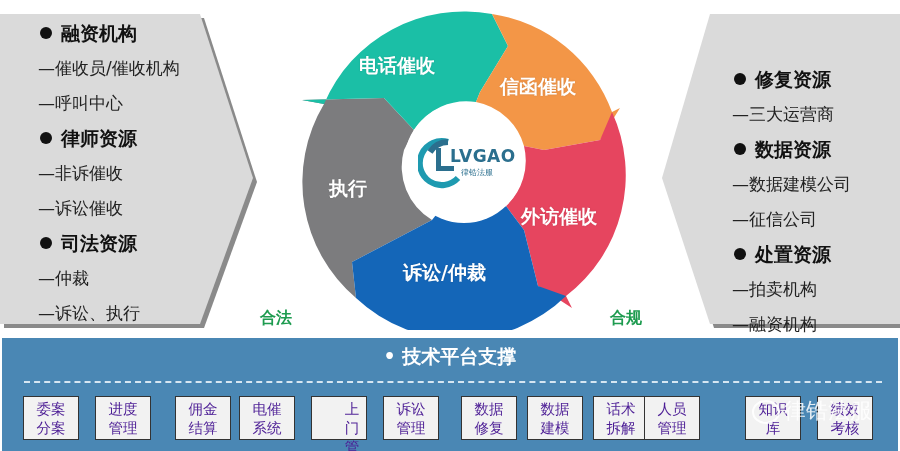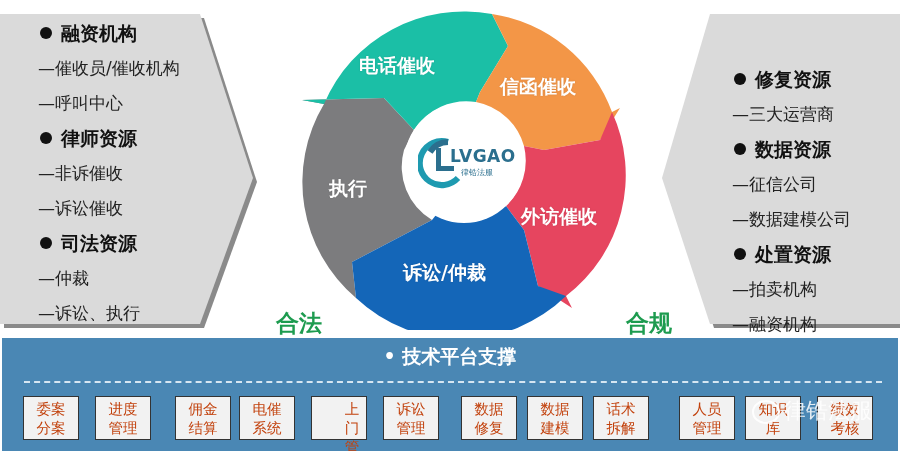--- a/index.html
+++ b/index.html
@@ -11,25 +11,25 @@
   .list { position:absolute; }
   .list .head { font-weight:bold; font-size:19px; color:#111; height:35px; line-height:35px; white-space:nowrap; }
   .list .head .dot { display:inline-block; width:12px; height:12px; border-radius:50%; background:#111; margin-right:9px; vertical-align:middle; position:relative; top:-2px; }
   .list .sub { font-size:17px; color:#222; height:35px; line-height:35px; white-space:nowrap; }
   .wheel { position:absolute; left:296px; top:0; width:340px; height:330px; }
   .wheel svg { position:absolute; left:0; top:0; }
   .seg-label { position:absolute; color:#fff; font-weight:bold; font-size:19px; text-align:center; white-space:nowrap; text-shadow:0 0 2px rgba(0,0,0,0.15); line-height:24px; }
   .logo { position:absolute; left:122px; top:134px; width:96px; height:56px; }
   .logo .txt { position:absolute; left:32px; top:12px; font-size:17px; font-weight:bold; color:#2b6f8e; letter-spacing:0.5px; }
   .logo .sub { position:absolute; left:43px; top:33px; font-size:8px; color:#2b6f8e; }
-  .legal { position:absolute; font-weight:bold; font-size:23px; color:#1d9b4f;margin-left:16px; }
+  .legal { position:absolute; font-weight:bold; font-size:16px; color:#1d9b4f; }
   .bottom { position:absolute; left:2px; top:338px; width:896px; height:113px; background:#4a87b4; }
   .bottom .title { position:absolute; left:0; width:100%; top:6px; text-align:center; color:#fff; font-weight:bold; font-size:19px; }
   .bottom .dash-line { position:absolute; top:43px; height:0; border-top:2px dashed #d6e6f2; }
-  .box { position:absolute; top:58px; width:56px; height:44px; background:#f2f2f2; border:1px solid #333; font-size:14.5px; color:#c2410c; text-align:center; line-height:19px; padding-top:3px; box-sizing:border-box; }
+  .box { position:absolute; top:58px; width:56px; height:44px; background:#f2f2f2; border:1px solid #333; font-size:14.5px; color:#4c1d95; text-align:center; line-height:19px; padding-top:3px; box-sizing:border-box; }
   .watermark { position:absolute; left:752px; top:396px; color:rgba(255,255,255,0.85); font-size:22px; white-space:nowrap; }
   .watermark .bubble { display:inline-block; width:24px; height:20px; border-radius:50%; border:2px solid rgba(255,255,255,0.9); vertical-align:middle; margin-right:4px; }
 </style>
 </head>
 <body>
 
 <div class="panel-left">
   <svg width="262" height="316" viewBox="0 0 262 316">
     <polygon points="4,4 204,4 257,168 204,314 4,314" fill="#8a8a8a"></polygon>
     <polygon points="0,0 200,0 253,164 200,310 0,310" fill="#dadada"></polygon>
@@ -49,22 +49,22 @@
 
 <div class="panel-right">
   <svg width="240" height="316" viewBox="0 0 240 316">
     <polygon points="54,4 240,4 240,314 54,314 8,168" fill="#8a8a8a"></polygon>
     <polygon points="50,0 240,0 240,310 50,310 2,164" fill="#dadada"></polygon>
   </svg>
   <div class="list" style="left:74px; top:32px;margin-top:16px;">
     <div class="head"><span class="dot"></span><span>修复资源</span></div>
     <div class="sub" style="margin-left:-2px">—三大运营商</div>
     <div class="head"><span class="dot"></span><span>数据资源</span></div>
+    <div class="sub" style="margin-left:-2px">—数据建模公司</div>
     <div class="sub" style="margin-left:-2px">—征信公司</div>
-    <div class="sub" style="margin-left:-2px">—数据建模公司</div>
     <div class="head"><span class="dot"></span><span>处置资源</span></div>
     <div class="sub" style="margin-left:-2px">—拍卖机构</div>
     <div class="sub" style="margin-left:-2px">—融资机构</div>
   </div>
 </div>
 
 <div class="wheel">
   <svg width="340" height="330" viewBox="0 0 340 330">
 
     <path d="M 28 104 L 6 100 L 88 98 L 118 130 L 108 150 A 62 62 0 0 0 136 220 L 56 262 L 60 298 A 152 152 0 0 1 28 104 Z" fill="#7c7c7e"></path>
@@ -136,21 +136,21 @@
       <div>修复</div>
     </div>
   <div class="box" style="left:525px;">
       <div>数据</div>
       <div>建模</div>
     </div>
   <div class="box" style="left:591px;">
       <div>话术</div>
       <div>拆解</div>
     </div>
-  <div class="box" style="left:677px;">
+  <div class="box" style="left:642px;">
       <div>人员</div>
       <div>管理</div>
     </div>
   <div class="box" style="left:743px;">
       <div>知识</div>
       <div>库</div>
     </div>
   <div class="box" style="left:815px;">
       <div>绩效</div>
       <div>考核</div>

